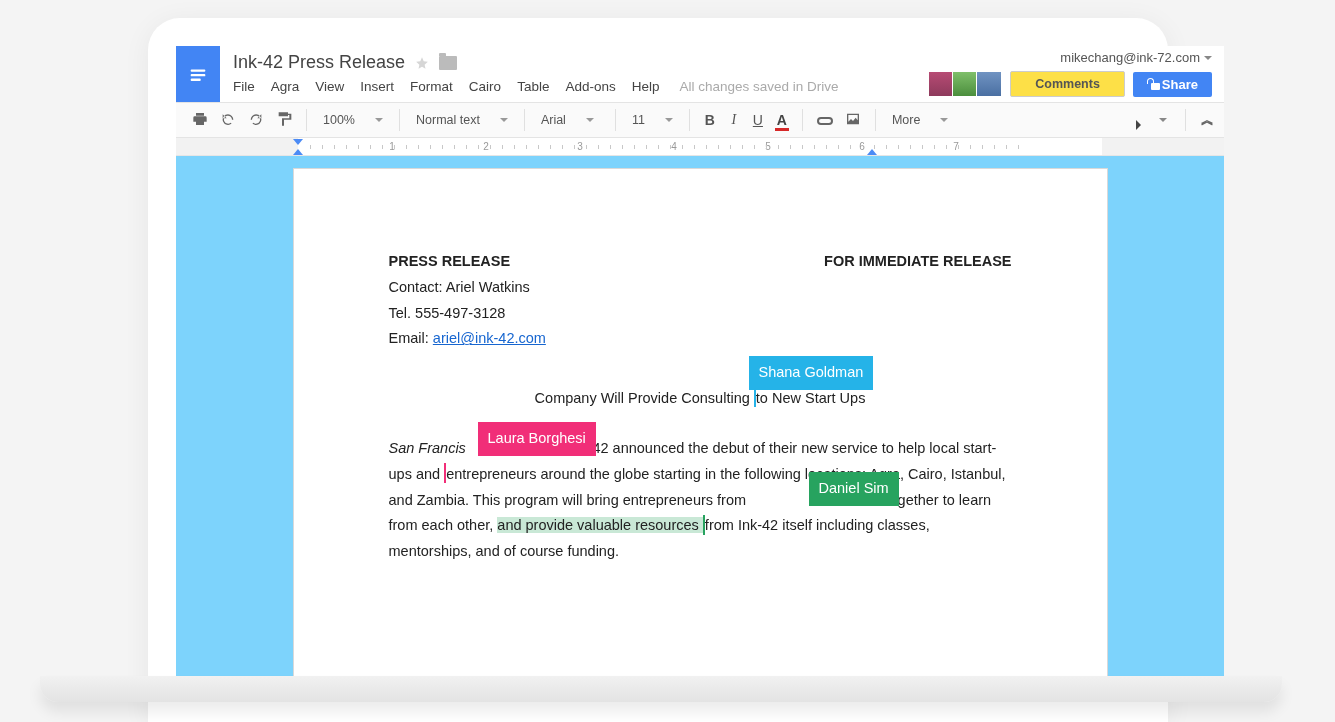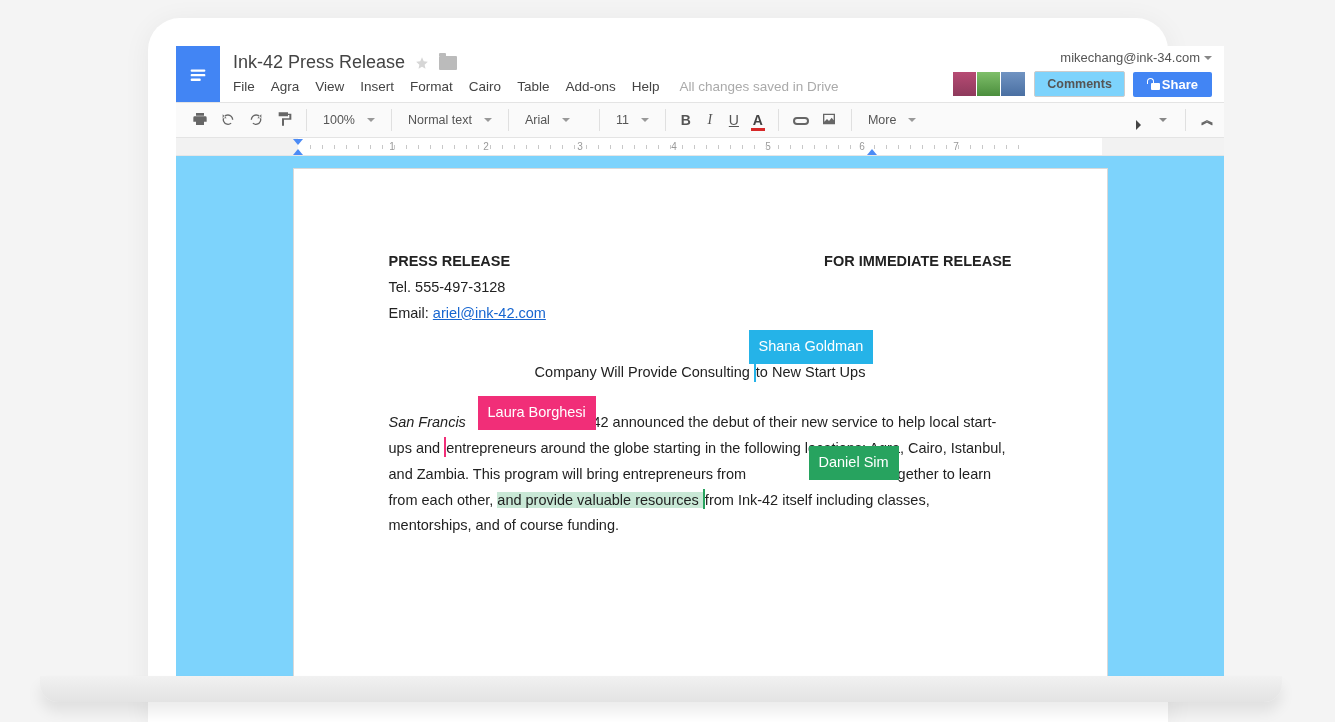--- a/index.html
+++ b/index.html
@@ -65,22 +65,22 @@
   .menu-row .status { color:#aaa; margin-left:4px; }
   .right-head { display:flex; align-items:center; gap:10px; padding:4px 12px 0 0; }
   .user-email { font-size:13px; color:#555; display:flex; align-items:center; gap:4px; }
   .sub-right { display:flex; align-items:center; gap:8px; }
   .avatars { display:flex; }
   .avatar { width:26px; height:26px; border:1px solid #fff; margin-left:-2px; }
   .av1{background:linear-gradient(#b74b74,#8e3a5c);}
   .av2{background:linear-gradient(#7fbf6a,#4b8e3d);}
   .av3{background:linear-gradient(#7093c2,#4a6fa2);}
   .comments-btn {
-    border:1px solid #ccc; background:#7dd3fc; border-radius:2px;
-    font-size:12.5px; font-weight:700; color:#555; padding:5px 12px;
+    border:1px solid #ccc; background:#fde047; border-radius:2px;
+    font-size:12.5px; font-weight:700; color:#555; padding:5px 24px;
   }
   .share-btn {
     background:#4285f4; color:#fff; border:none; border-radius:2px;
     font-size:13px; font-weight:700; padding:5px 14px;
     display:flex; align-items:center; gap:6px;
   }
   .lock-icon{width:9px;height:12px;display:inline-block;position:relative;}
   .lock-icon::before{content:"";position:absolute;width:9px;height:7px;background:#fff;bottom:0;border-radius:1px;}
   .lock-icon::after{content:"";position:absolute;width:5px;height:5px;border:1.5px solid #fff;border-bottom:none;border-radius:4px 4px 0 0;top:0;left:0.5px;}
   .caret-down{width:0;height:0;border-left:4px solid transparent;border-right:4px solid transparent;border-top:4px solid #888;display:inline-block;}
@@ -91,21 +91,21 @@
     border-top:1px solid #e4e4e4;
     border-bottom:1px solid #e4e4e4;
     background:#fafafa;
     height:36px;
     display:flex; align-items:center;
     padding:0 8px 0 12px;
     gap:4px;
   }
   .tb-sep{width:1px;height:22px;background:#e0e0e0;margin:0 6px;}
   .tb-btn{color:#666;padding:4px 4px;min-width:20px;text-align:center;}
-  .tb-drop{display:flex;align-items:center;gap:12px;font-size:12.5px;color:#555;padding:0 6px;}
+  .tb-drop{display:flex;align-items:center;gap:20px;font-size:12.5px;color:#555;padding:0 6px;}
   .tb-drop .caret-down{border-top-color:#999;}
   .link-chip{display:inline-block;width:16px;height:8px;border:2px solid #666;border-radius:6px;position:relative;}
   .font-A{position:relative;font-weight:700;font-size:14px;color:#444;}
   .font-A::after{content:"";position:absolute;left:-2px;right:-2px;bottom:-3px;height:3px;background:#d62828;}
   .bold{font-weight:900;color:#555;font-size:14px;}
   .ital{font-style:italic;font-family:Georgia,serif;color:#555;font-size:14px;}
   .uline{text-decoration:underline;color:#555;font-size:14px;}
   .pencil{width:20px;height:10px;background:#444;transform:rotate(-35deg);position:relative;border-radius:1px;}
   .pencil::after{content:"";position:absolute;right:-4px;top:0;width:0;height:0;border-top:5px solid transparent;border-bottom:5px solid transparent;border-left:5px solid #444;}
   .print-icon svg, .undo-icon svg, .redo-icon svg, .paint-icon svg, .image-icon svg { width:16px;height:16px;fill:#666; }
@@ -172,21 +172,21 @@
           <span class="menu-item">Cairo</span>
           <span class="menu-item">Table</span>
           <span class="menu-item">Add-ons</span>
           <span class="menu-item">Help</span>
           <span class="status">All changes saved in Drive</span>
         </div>
       </div>
       <div class="right-head">
         <div style="display:flex;flex-direction:column;gap:6px;align-items:flex-end;">
           <div class="user-email">
-            <span>mikechang@ink-34.com</span>
+            <span>mikechang@ink-72.com</span>
             <span class="caret-down"></span>
           </div>
           <div class="sub-right">
             <div class="avatars">
               <div class="avatar av1"></div>
               <div class="avatar av2"></div>
               <div class="avatar av3"></div>
             </div>
             <button class="comments-btn">Comments</button>
             <button class="share-btn">
@@ -340,20 +340,21 @@
         </div>
     </div>
 
     <div class="canvas-area">
       <div class="page">
 
         <div class="row-top">
           <span>PRESS RELEASE</span>
           <span>FOR IMMEDIATE RELEASE</span>
         </div>
+        <div>Contact: Ariel Watkins</div>
         <div>Tel. 555-497-3128</div>
         <div>
           <span>Email: </span><a class="email-link">ariel@ink-42.com</a>
         </div>
 
         <div class="subhead">
           <span class="collab-label lbl-cyan" style="left:360px;top:-30px">Shana Goldman</span>
           <span>Company Will Provide Consulting </span><span class="collab-caret cyan"></span><span>to New Start Ups</span>
         </div>
 

